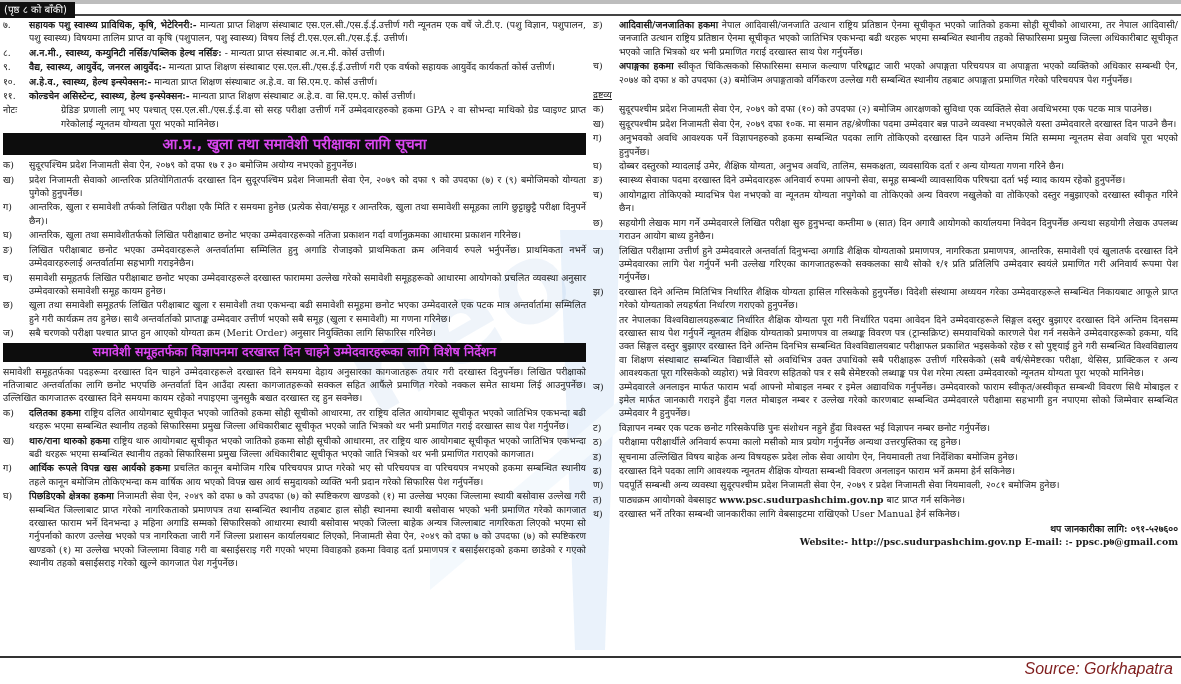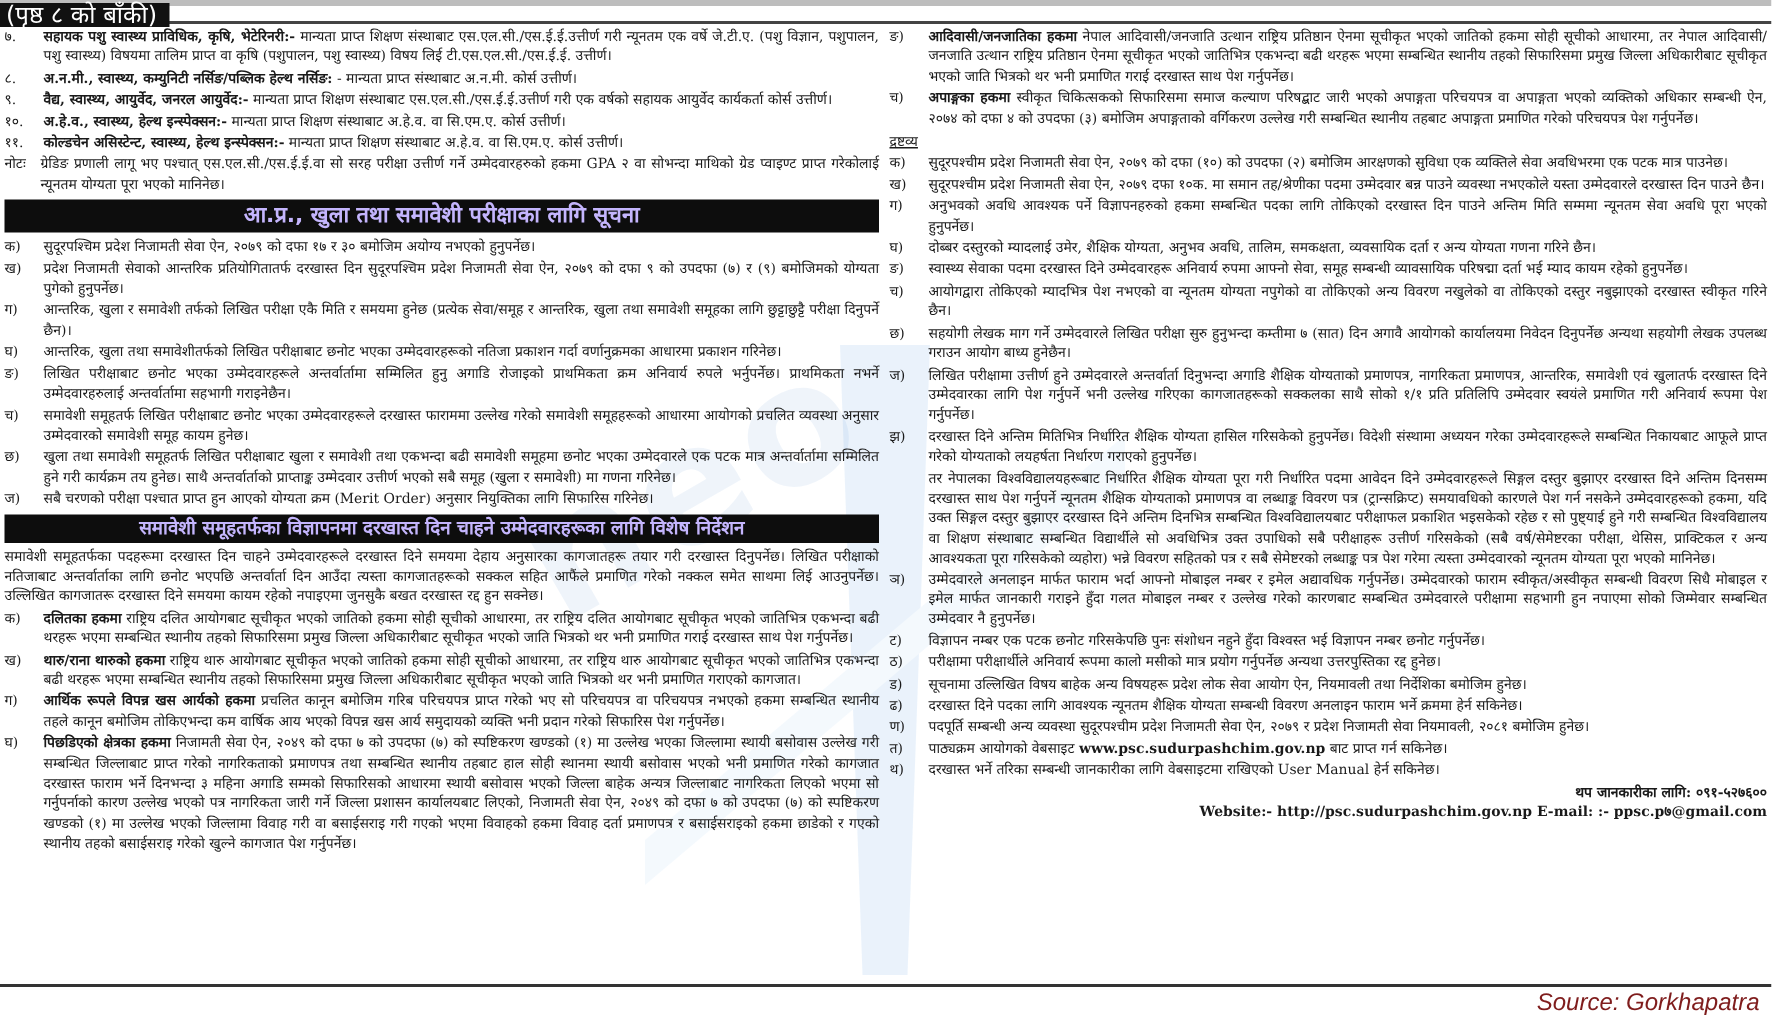--- a/index.html
+++ b/index.html
@@ -2,35 +2,35 @@
 <html><head>
 <meta charset="utf-8">
 <style>
   * { box-sizing: border-box; margin: 0; padding: 0; }
   html, body { width: 1181px; height: 684px; overflow: hidden; background: #ffffff; }
   body { font-family: "DejaVu Serif", "Liberation Serif", serif; color: #1a1a1a; position: relative; }
 
   .topband { position: absolute; left: 0; top: 0; width: 1181px; height: 4px; background: #bdbdbd; }
   .toprule { position: absolute; left: 0; top: 14px; width: 1181px; height: 2px; background: #444; }
   .page-tab { position: absolute; left: 0; top: 2px; height: 16px; padding: 0 8px 0 4px; background: #111; color: #fff;
-    font-size: 16px; line-height: 16px; font-family: "DejaVu Sans", sans-serif; }
+    font-size: 10px; line-height: 16px; font-family: "DejaVu Sans", sans-serif; }
 
   .col { position: absolute; top: 18px; font-size: 9.3px; line-height: 13.4px; }
   .col-left { left: 3px; width: 583px; }
   .col-right { left: 593px; width: 585px; }
 
   .item { display: flex; margin-bottom: 1px; }
   .item .mk { flex: 0 0 26px; }
   .item .tx { flex: 1; text-align: justify; }
   b, .b { font-weight: bold; }
 
-  .note { display: flex; }
+  .note { display: flex; gap: 34px; }
   .note .mk { flex: 0 0 24px; }
 
-  .banner { background: #0d0d0d; color: #c4b5fd; text-align: center; font-weight: bold;
+  .banner { background: #0d0d0d; color: #d946ef; text-align: center; font-weight: bold;
     font-family: "DejaVu Sans", sans-serif; margin: 3px 0 3px 0; }
   .banner.b1 { font-size: 14.5px; line-height: 20px; height: 22px; padding-top: 1px; }
   .banner.b2 { font-size: 12.5px; line-height: 18px; height: 19px; }
 
   .para { text-align: justify; margin-bottom: 1px; }
 
   .subhead { font-weight: normal; text-decoration: underline; margin: 2px 0 1px 0; }
   .center { text-align: right; font-weight: bold; }
   .indent { padding-left: 26px; text-align: justify; }
 

